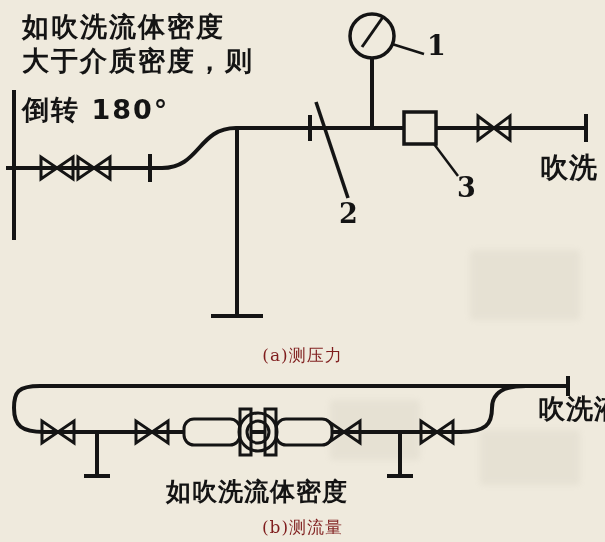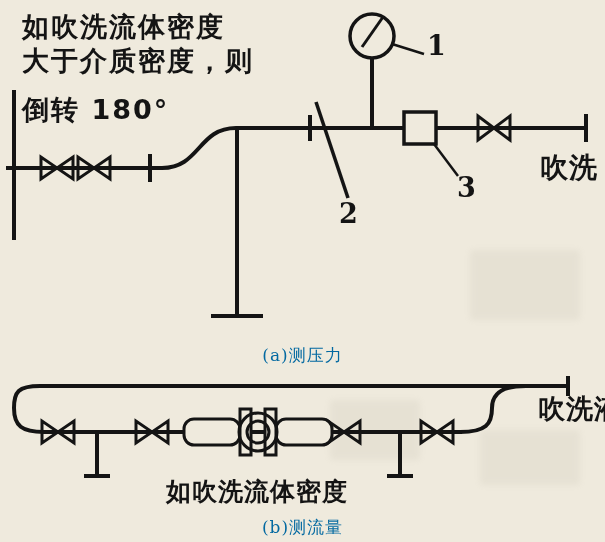--- a/index.html
+++ b/index.html
@@ -26,21 +26,21 @@
     line-height: 1.25;
     white-space: nowrap;
     letter-spacing: 1px;
   }
   .note-line { font-size: 27px; letter-spacing: 2px; }
   .num-label { font-size: 27px; font-weight: bold; font-family: "DejaVu Serif", serif; }
   .caption {
     width: 605px;
     text-align: center;
     font-size: 17px;
-    color: #0369a1;
+    color: #7f1d1d;
     font-family: "DejaVu Serif", serif;
     letter-spacing: 1px;
   }
   svg { display: block; }
   .artifact {
     background: #9a9584;
     opacity: 0.10;
     filter: blur(3px);
     border-radius: 3px;
   }

